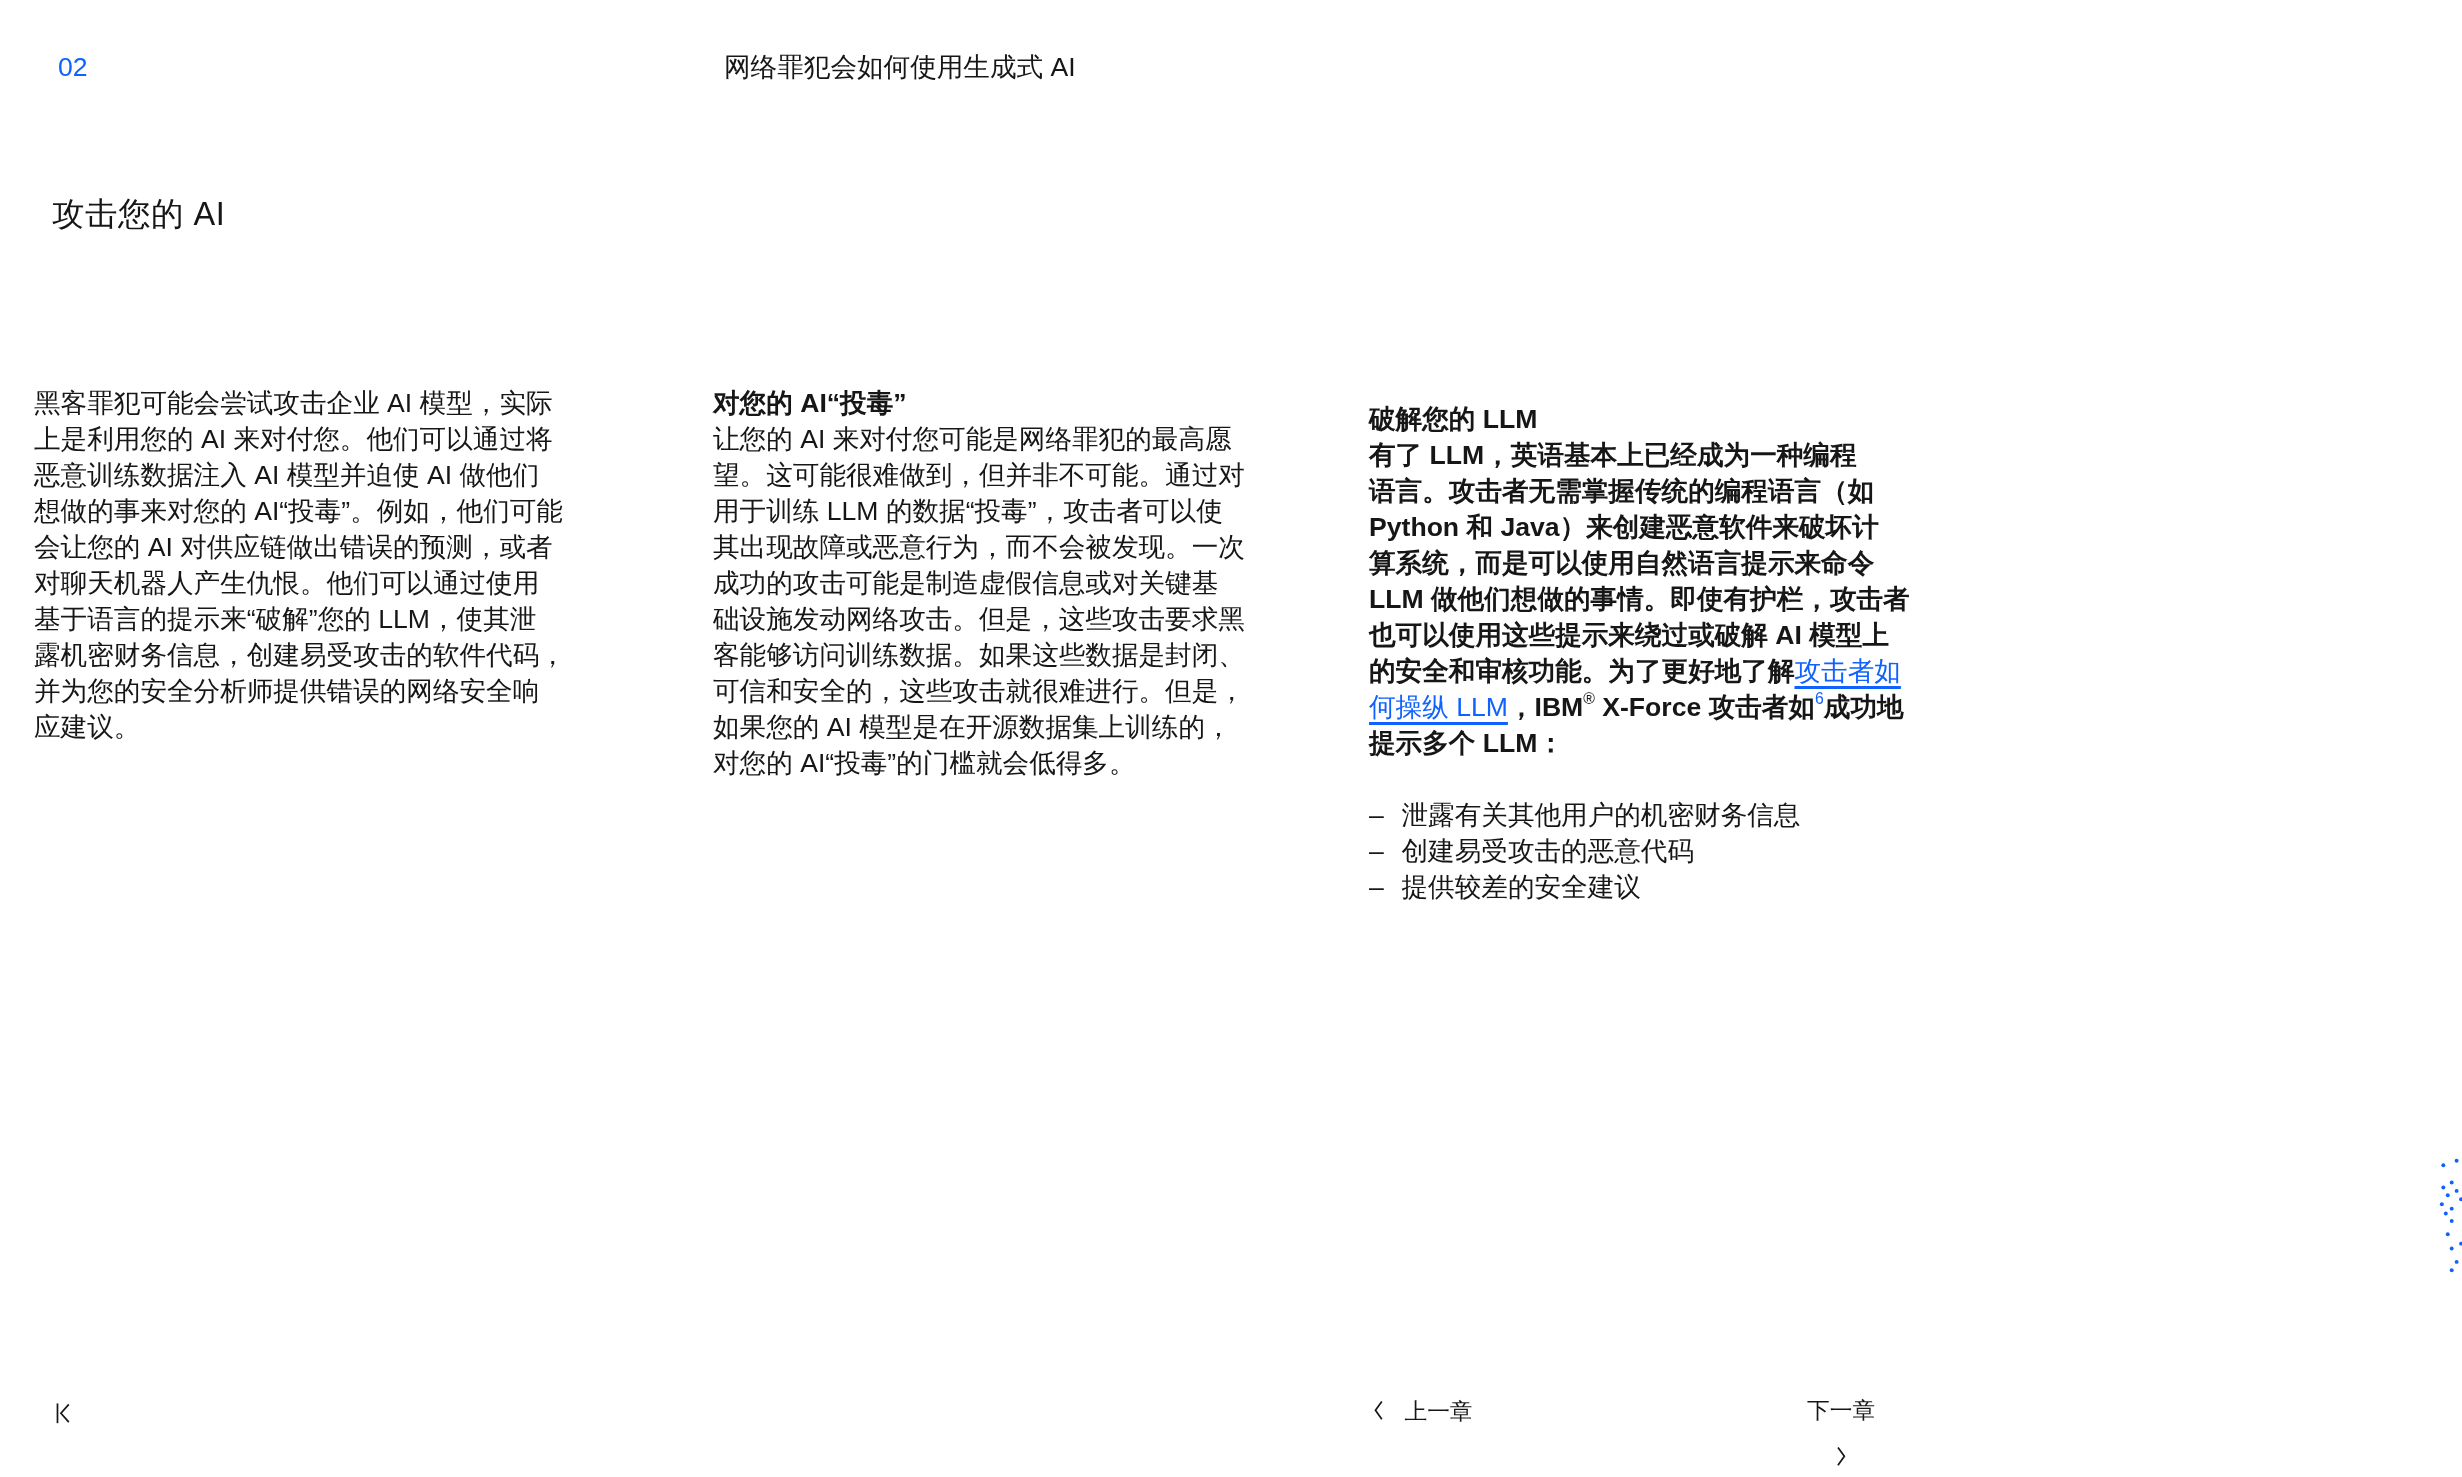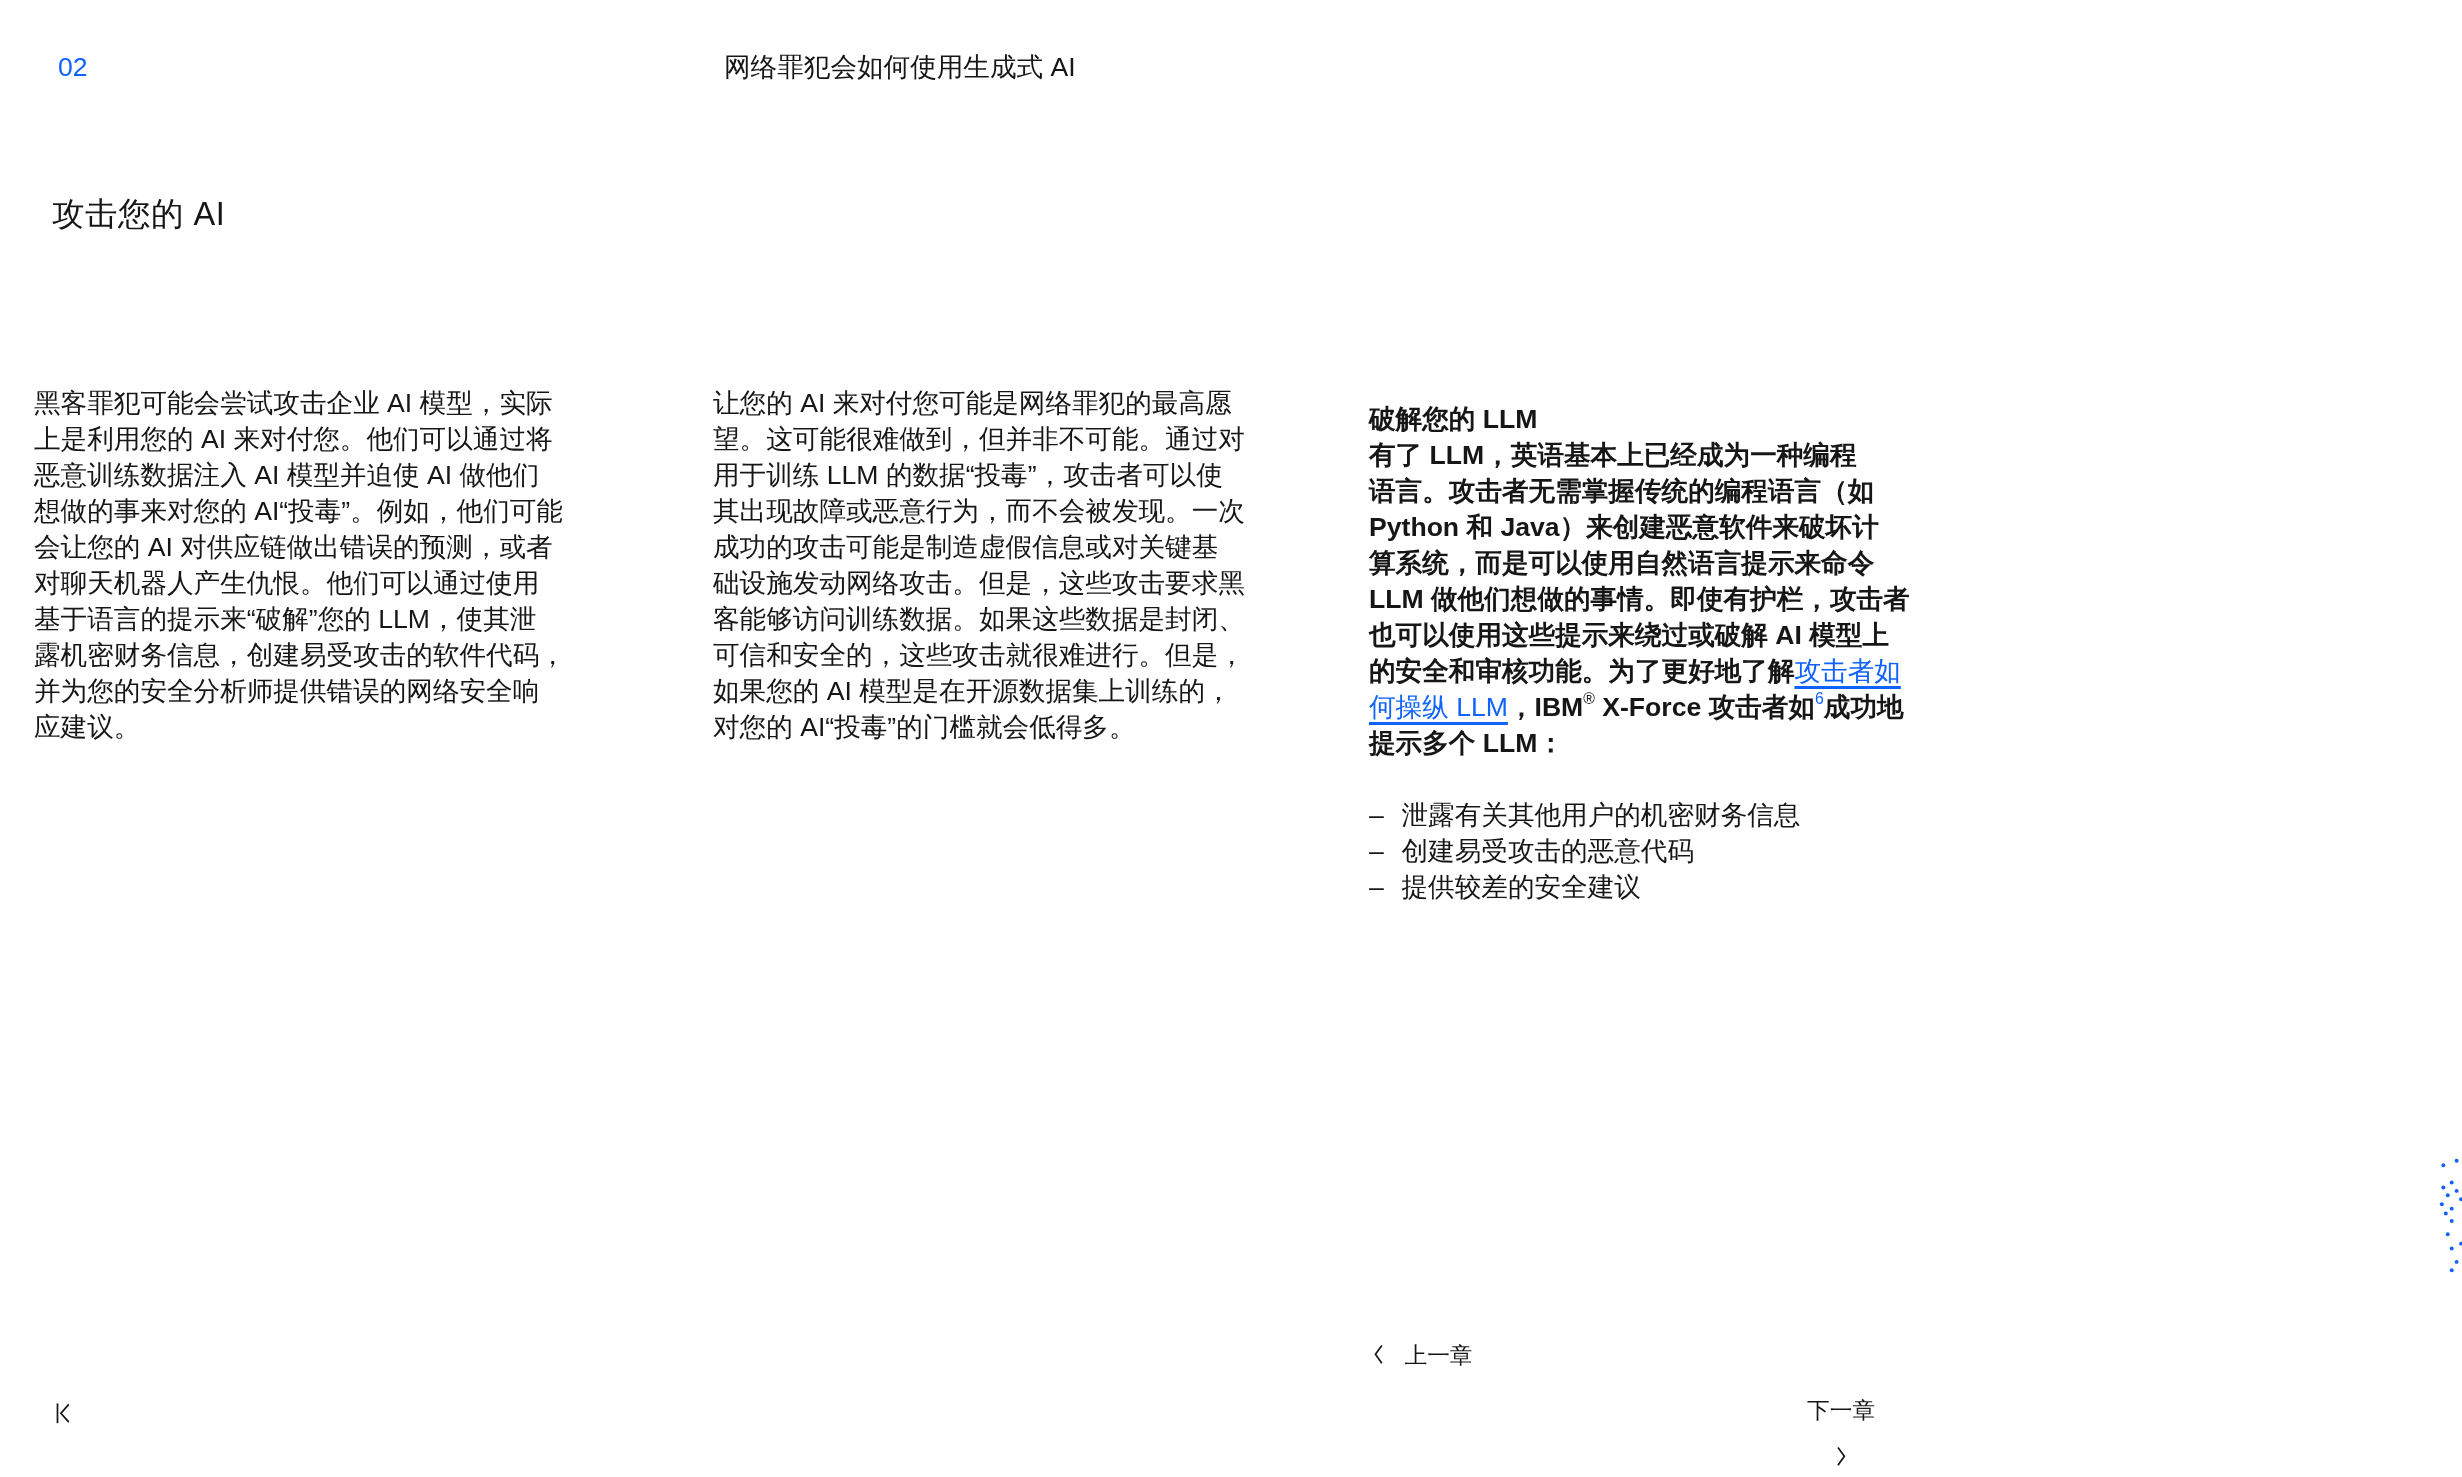--- a/index.html
+++ b/index.html
@@ -74,21 +74,21 @@
   .bullet-row {
     display: flex;
     font-size: 26.6px;
     line-height: 36px;
   }
   .bullet-marker {
     flex: 0 0 32.5px;
   }
   .footer-icon-btn { position: absolute; background: none; border: none; padding: 0; cursor: pointer; }
   .nav-group { display: flex; align-items: center; gap: 20.7px; background: none; border: none; padding: 0; cursor: pointer; color: #161616; font-family: "Liberation Sans", sans-serif; }
-  .prev-group { position: absolute; left: 1373px; top: 1342px; }
+  .prev-group { position: absolute; left: 1373px; top: 1398px; }
   .next-group { position: absolute; left: 1807px; top: 1398px; flex-direction: column; }
   .nav-label { font-size: 22.7px; line-height: 25.6px; }
   .deco-graphic { position: absolute; left: 2428px; top: 1147px; }
 </style>
 </head>
 <body>
 
 <div class="page">
 
   <div class="hdr-text section-number">02</div>
@@ -103,20 +103,21 @@
 想做的事来对您的 AI“投毒”。例如，他们可能
 会让您的 AI 对供应链做出错误的预测，或者
 对聊天机器人产生仇恨。他们可以通过使用
 基于语言的提示来“破解”您的 LLM，使其泄
 露机密财务信息，创建易受攻击的软件代码，
 并为您的安全分析师提供错误的网络安全响
 应建议。</div>
   </div>
 
   <div class="col col-2">
+    <div class="col-heading">对您的 AI“投毒”</div>
     <div class="body-text">让您的 AI 来对付您可能是网络罪犯的最高愿
 望。这可能很难做到，但并非不可能。通过对
 用于训练 LLM 的数据“投毒”，攻击者可以使
 其出现故障或恶意行为，而不会被发现。一次
 成功的攻击可能是制造虚假信息或对关键基
 础设施发动网络攻击。但是，这些攻击要求黑
 客能够访问训练数据。如果这些数据是封闭、
 可信和安全的，这些攻击就很难进行。但是，
 如果您的 AI 模型是在开源数据集上训练的，
 对您的 AI“投毒”的门槛就会低得多。</div>

